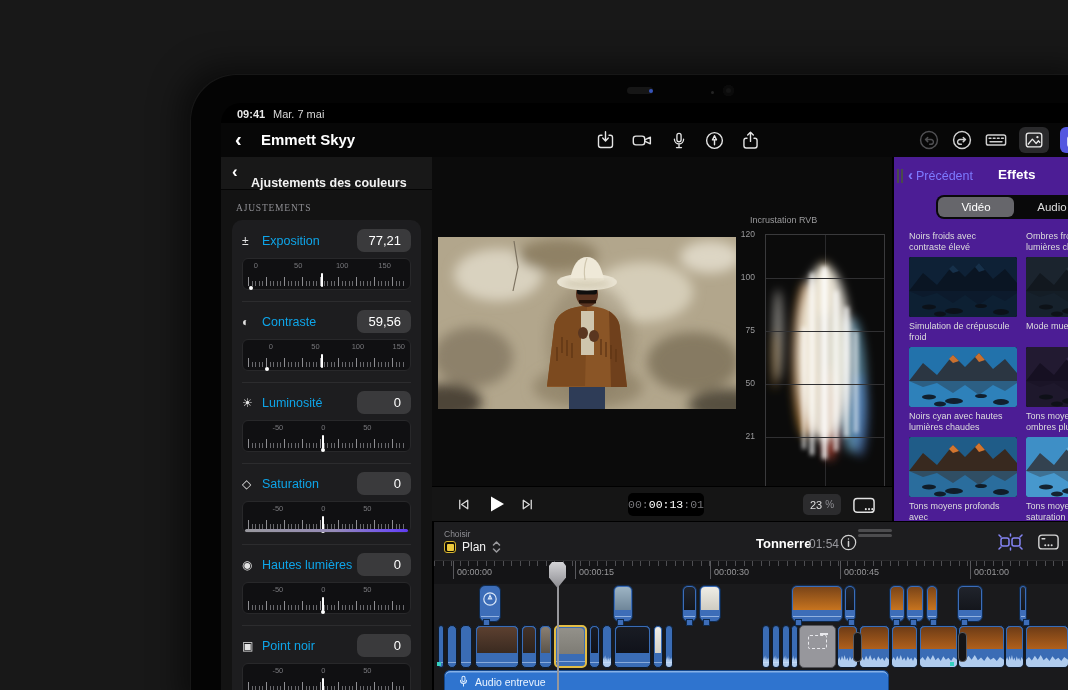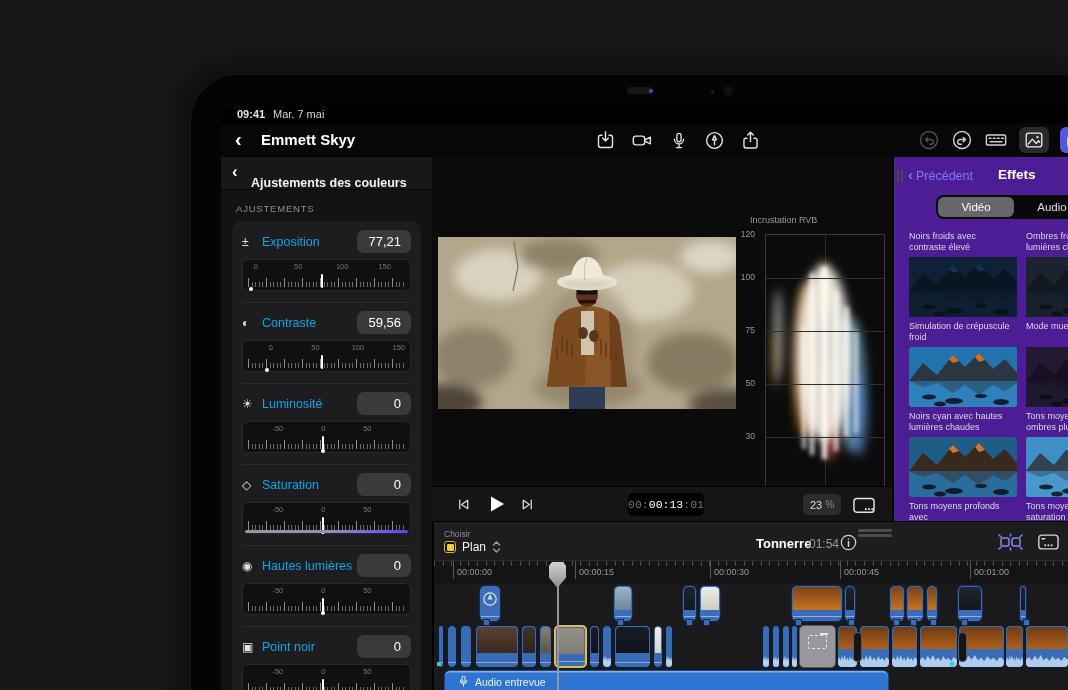--- a/index.html
+++ b/index.html
@@ -23,21 +23,21 @@
   .apptitle{position:absolute;left:40px;top:8px;font-size:15px;font-weight:bold;color:#fff;}
   .hicons{position:absolute;left:374px;top:4px;display:flex;gap:15px;align-items:center;height:26px;}
   .hicons svg,.ricons svg{display:block;}
   .ricons{position:absolute;right:0px;top:3px;display:flex;gap:11px;align-items:center;height:28px;}
   .iconbtn{width:30px;height:26px;border-radius:6px;display:flex;align-items:center;justify-content:center;}
   
   .leftpanel{left:0;top:54px;width:211px;bottom:0;background:#131313;border-right:2px solid #000;overflow:hidden;}
   .lp-head{position:relative;height:32px;background:#181818;border-bottom:1px solid #050505;}
   .lp-chev{position:absolute;left:11px;top:5px;font-size:17px;color:#fff;font-weight:bold;}
   .lp-title{position:absolute;left:30px;top:9px;font-size:12.5px;font-weight:bold;color:#f2f2f2;margin-top:10px;}
-  .lp-section{padding:13px 15px 7px;font-size:9.5px;letter-spacing:.8px;color:#8e8e93;}
+  .lp-section{padding:13px 15px 7px;font-size:9.5px;letter-spacing:.8px;color:#8e8e93;font-family:Liberation Serif, serif;}
   .card{margin:0 11px;background:#1d1d1f;border-radius:10px;padding:1px 10px;}
   .adjrow{padding:7px 0 11px;border-bottom:1px solid #2c2c2e;}
   .adjrow:last-child{border-bottom:none;}
   .adjtop{display:flex;align-items:center;height:25px;margin-bottom:5px;}
   .adjicon{width:20px;font-size:12px;color:#e2e2e2;}
   .adjlabel{flex:1;font-size:12.5px;color:#0ea5e9;}
   .valbox{min-width:34px;height:23px;background:#3a3a3c;border-radius:7px;color:#fff;display:flex;align-items:center;
           justify-content:flex-end;padding:0 10px;font-size:13px;}
   .slider{position:relative;height:30px;background:#101012;border:1px solid #28282a;border-radius:6px;}
   .slabels{position:absolute;left:5px;right:5px;top:2px;height:9px;font-size:7.5px;color:#77777b;}
@@ -373,21 +373,21 @@
             </g>
           </svg>
         </div>
 
         <div class="abs scope-title">Incrustation RVB</div>
         <div class="abs cticks" id="scope-ticks">
             <span class="ctick" style="top: 0%;">120</span>
             <span class="ctick" style="top: 14.3%;">100</span>
             <span class="ctick" style="top: 32.1%;">75</span>
             <span class="ctick" style="top: 50%;">50</span>
-            <span class="ctick" style="top: 67.9%;">30</span>
+            <span class="ctick" style="top: 67.9%;">21</span>
             <span class="ctick" style="top: 85.7%;">0</span>
             <span class="ctick" style="top: 100%;">-20</span>
           </div>
         <div class="abs chart" id="scope-chart">
           <div class="gvert"></div>
           <svg width="118" height="298" viewBox="0 0 118 298" style="position:absolute;left:0;top:0;">
             <defs>
               <filter id="wb5" x="-80%" y="-40%" width="260%" height="180%">
                   <feGaussianBlur stdDeviation="5"></feGaussianBlur>
                 </filter>

